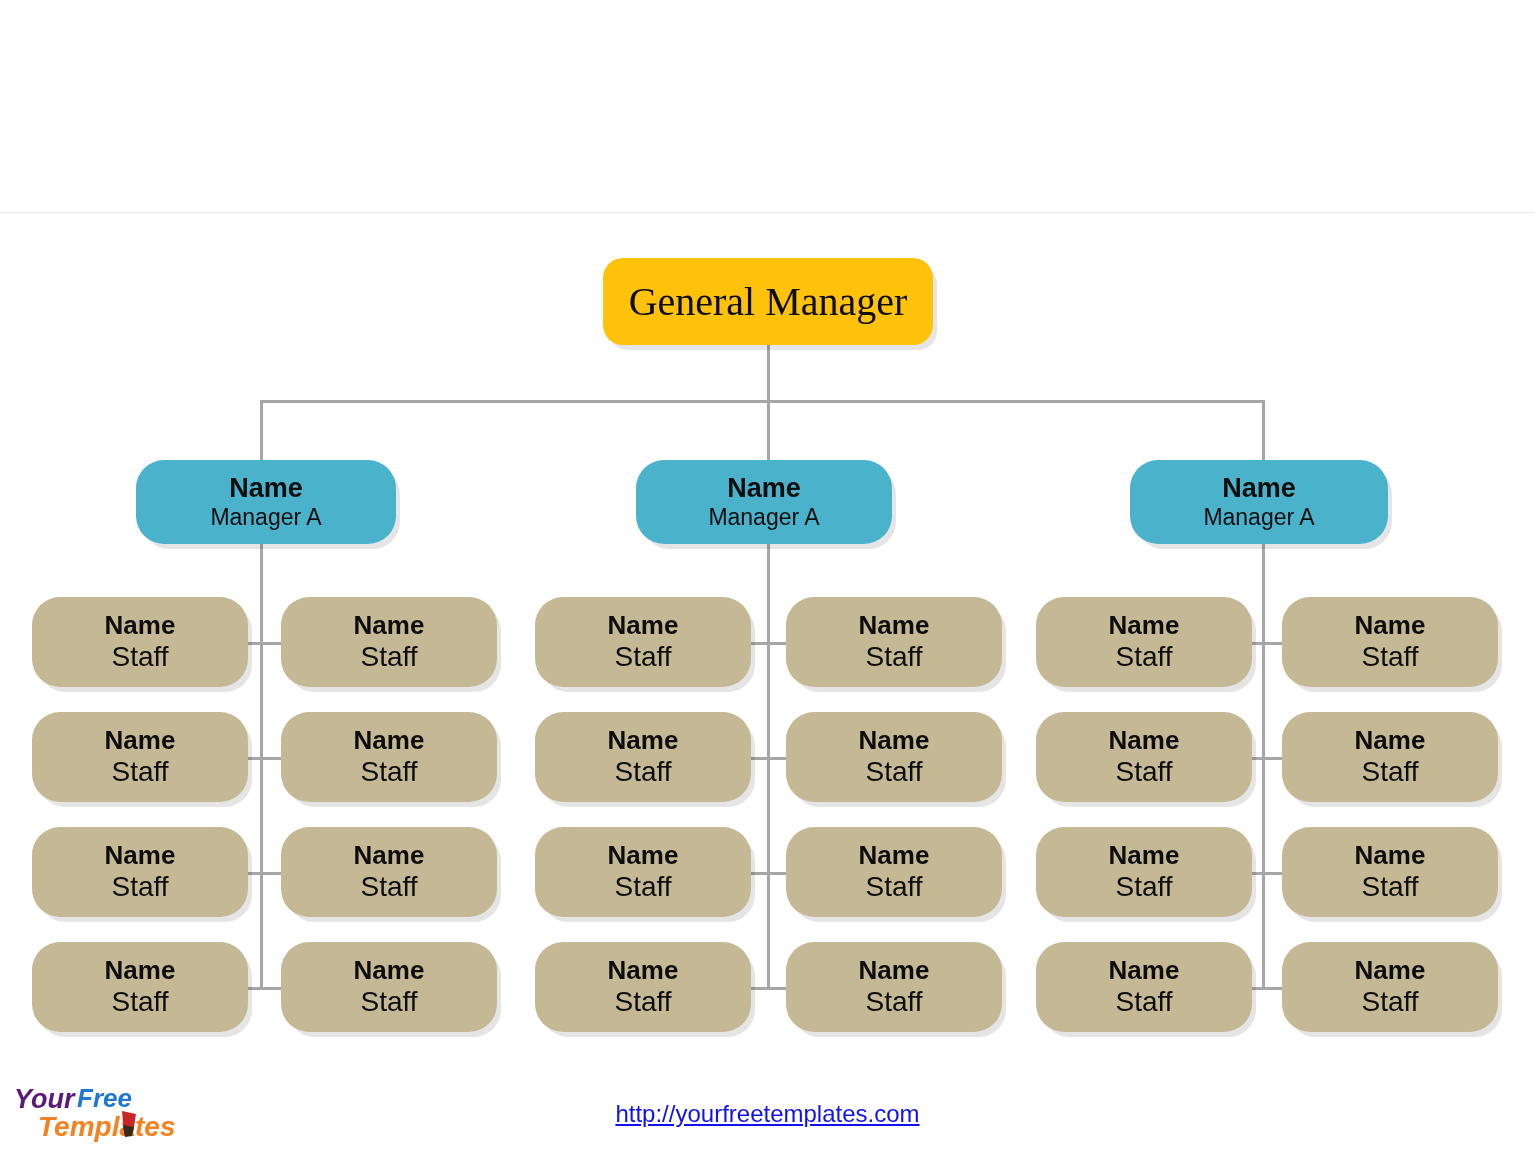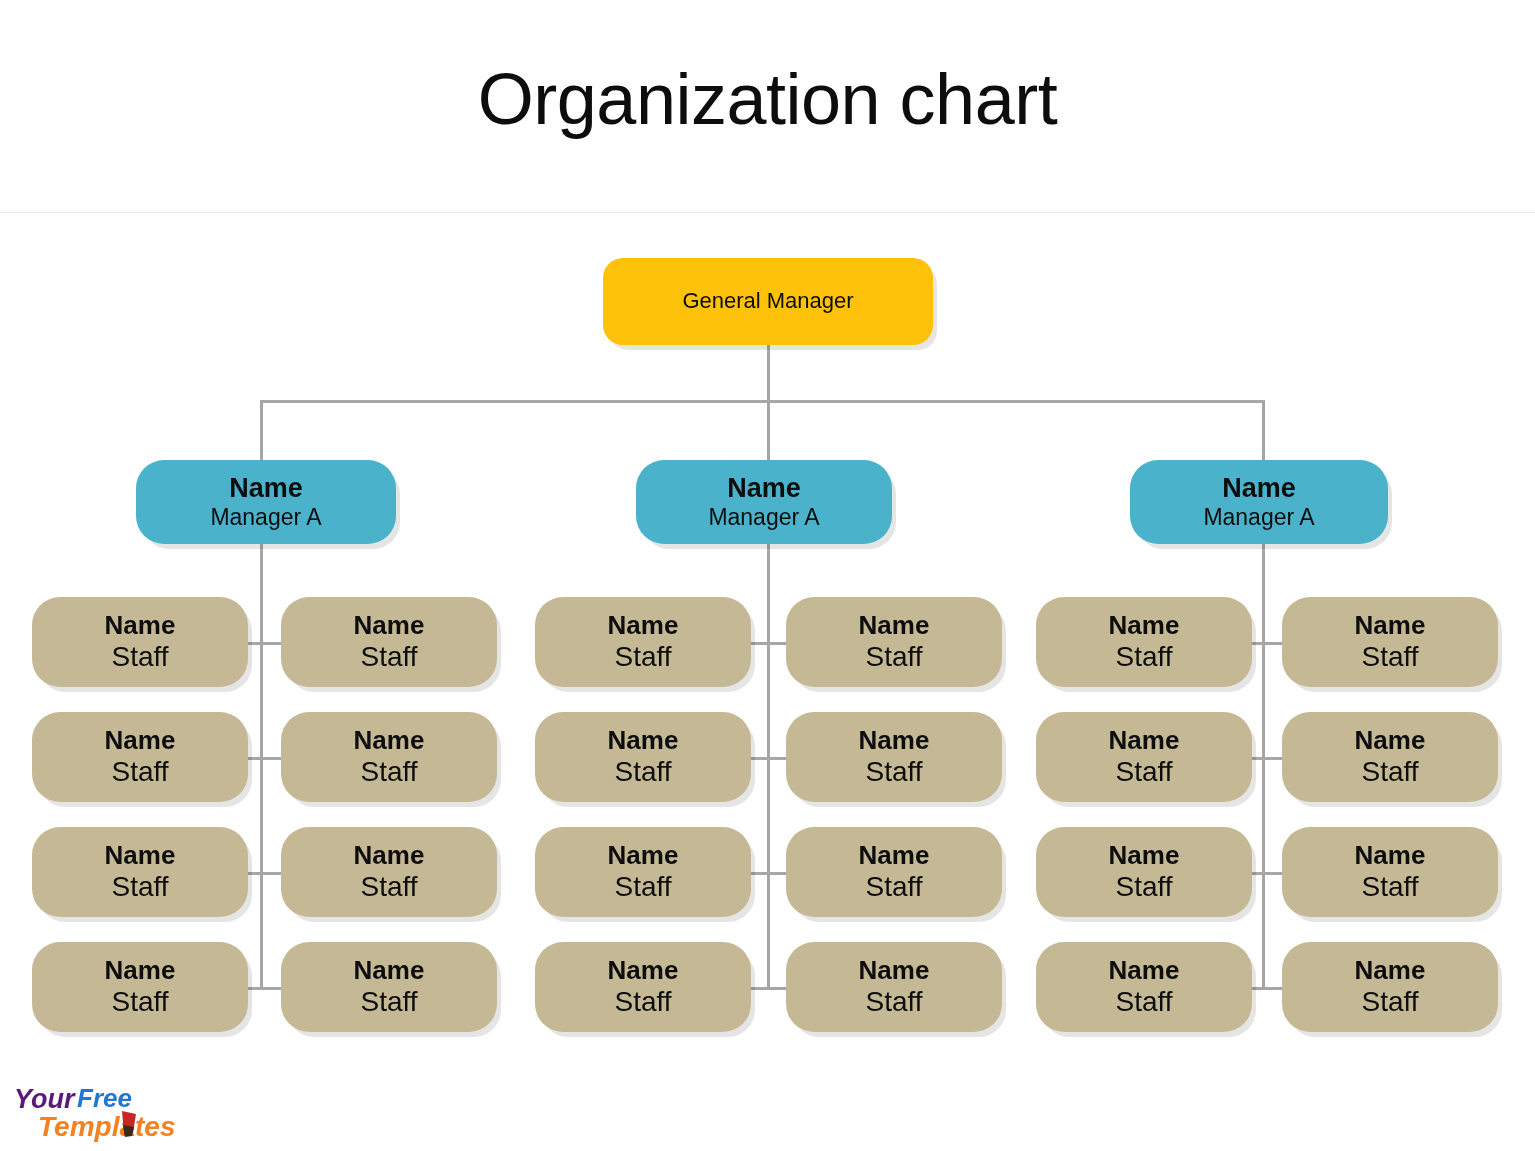--- a/index.html
+++ b/index.html
@@ -74,23 +74,24 @@
     background: #ffc20a;
     border-radius: 20px;
   }
   .node-mgr {
     background: #4bb2cc;
   }
   .node-staff {
     background: #c5b995;
   }
   .node-title-single {
-    font-size: 22px;
+    font-size: 40px;
     font-weight: 400;
     line-height: 1.1;
+    font-family: Liberation Serif, serif;
   }
   .node-name {
     font-size: 27px;
     font-weight: bold;
     line-height: 1.12;
   }
   .node-role {
     font-size: 23px;
     font-weight: 400;
     line-height: 1.15;
@@ -119,21 +120,20 @@
     height: 62px;
   }
   #brand-logo svg { display: block; }
 </style>
 </head>
 <body>
 
 <div id="slide">
 
   <div id="title-area">
-    <div id="page-title">Organization chart</div>
     <div id="title-rule"></div>
   </div>
 
   <div class="conn conn-v" style="left:767px; top:345px; height:58px;"></div>
   <div class="conn conn-h" style="left:260px; top:400px; width:1005px;"></div>
   <div class="conn conn-v" style="left:260px; top:400px; height:62px;"></div>
   <div class="conn conn-v" style="left:767px; top:400px; height:62px;"></div>
   <div class="conn conn-v" style="left:1262px; top:400px; height:62px;"></div>
 
   <div class="conn conn-v" style="left:260px; top:544px; height:446px;"></div>
@@ -265,20 +265,21 @@
   </div>
   <div class="node node-staff" style="left:1036px; top:942px; width:216px; height:90px;">
     <div class="node-name">Name</div>
     <div class="node-role">Staff</div>
   </div>
   <div class="node node-staff" style="left:1282px; top:942px; width:216px; height:90px;">
     <div class="node-name">Name</div>
     <div class="node-role">Staff</div>
   </div>
 
+  <div id="footer-link">http://yourfreetemplates.com</div>
 
   <div id="brand-logo">
     <svg width="210" height="62" viewBox="0 0 210 62" xmlns="http://www.w3.org/2000/svg">
       <g font-family="Liberation Sans, sans-serif" font-weight="bold" font-style="italic">
         <text x="4" y="27" font-size="27" fill="#5b1a7a">Your</text>
         <text x="67" y="26" font-size="26" fill="#1f78d1">Free</text>
         <text x="28" y="55" font-size="28" fill="#f58220">Templates</text>
         <path d="M112 30 L126 33 L123 52 L114 54 Z" fill="#c62828"></path>
         <path d="M113 44 L124 46 L122 55 L115 56 Z" fill="#3a2a1a"></path>
       </g>

